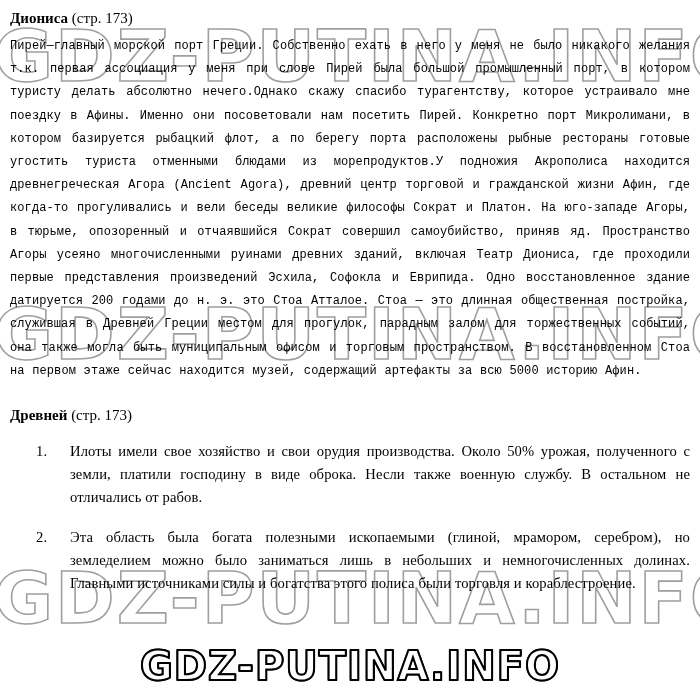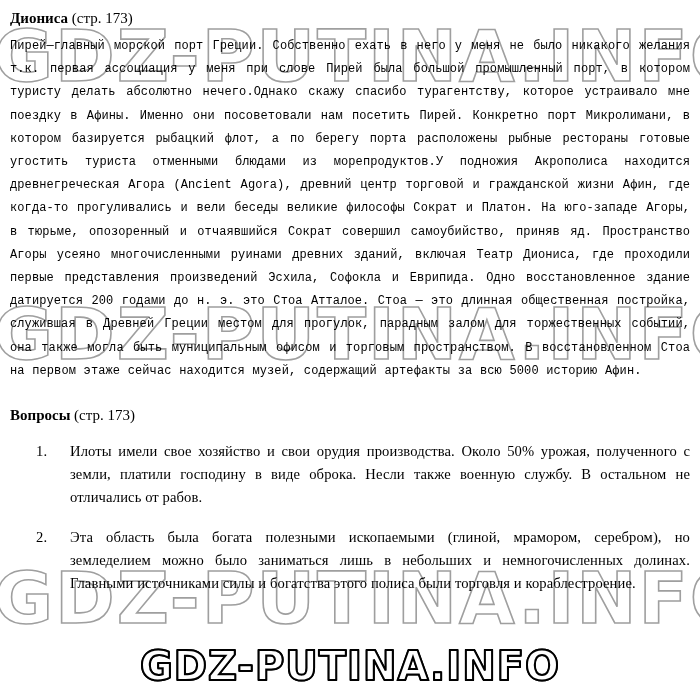--- a/index.html
+++ b/index.html
@@ -132,21 +132,21 @@
   <div class="wm wm-2">GDZ-PUTINA.INFO</div>
   <div class="wm wm-3">GDZ-PUTINA.INFO</div>
 </div>
 
 <div class="page">
 
   <h2 class="heading"><span class="bold">Диониса</span><span class="page-ref"> (стр. 173)</span></h2>
 
   <p class="body-text">Пирей—главный морской порт Греции. Собственно ехать в него у меня не было никакого желания т.к. первая ассоциация у меня при слове Пирей была большой промышленный порт, в котором туристу делать абсолютно нечего.Однако скажу спасибо турагентству, которое устраивало мне поездку в Афины. Именно они посоветовали нам посетить Пирей. Конкретно порт Микролимани, в котором базируется рыбацкий флот, а по берегу порта расположены рыбные рестораны готовые угостить туриста отменными блюдами из морепродуктов.У подножия Акрополиса находится древнегреческая Агора (Ancient Agora), древний центр торговой и гражданской жизни Афин, где когда-то прогуливались и вели беседы великие философы Сократ и Платон. На юго-западе Агоры, в тюрьме, опозоренный и отчаявшийся Сократ совершил самоубийство, приняв яд. Пространство Агоры усеяно многочисленными руинами древних зданий, включая Театр Диониса, где проходили первые представления произведений Эсхила, Софокла и Еврипида. Одно восстановленное здание датируется 200 годами до н. э. это Стоа Атталое. Стоа — это длинная общественная постройка, служившая в Древней Греции местом для прогулок, парадным залом для торжественных событий, она также могла быть муниципальным офисом и торговым пространством. В восстановленном Стоа на первом этаже сейчас находится музей, содержащий артефакты за всю 5000 историю Афин.</p>
 
-  <h2 class="heading" style="margin-top:22px;"><span class="bold">Вопросы</span><span class="page-ref"> (стр. 173)</span></h2>
+  <h2 class="heading" style="margin-top:22px;"><span class="bold">Древней</span><span class="page-ref"> (стр. 173)</span></h2>
 
   <ol class="answers">
     <li>
       <span class="marker">1.</span>
       <span>Илоты имели свое хозяйство и свои орудия производства. Около 50% урожая, полученного с земли, платили господину в виде оброка. Несли также военную службу. В остальном не отличались от рабов.</span>
     </li>
     <li>
       <span class="marker">2.</span>
       <span>Эта область была богата полезными ископаемыми (глиной, мрамором, серебром), но земледелием можно было заниматься лишь в небольших и немногочисленных долинах. Главными источниками силы и богатства этого полиса были торговля и кораблестроение.</span>
     </li>

